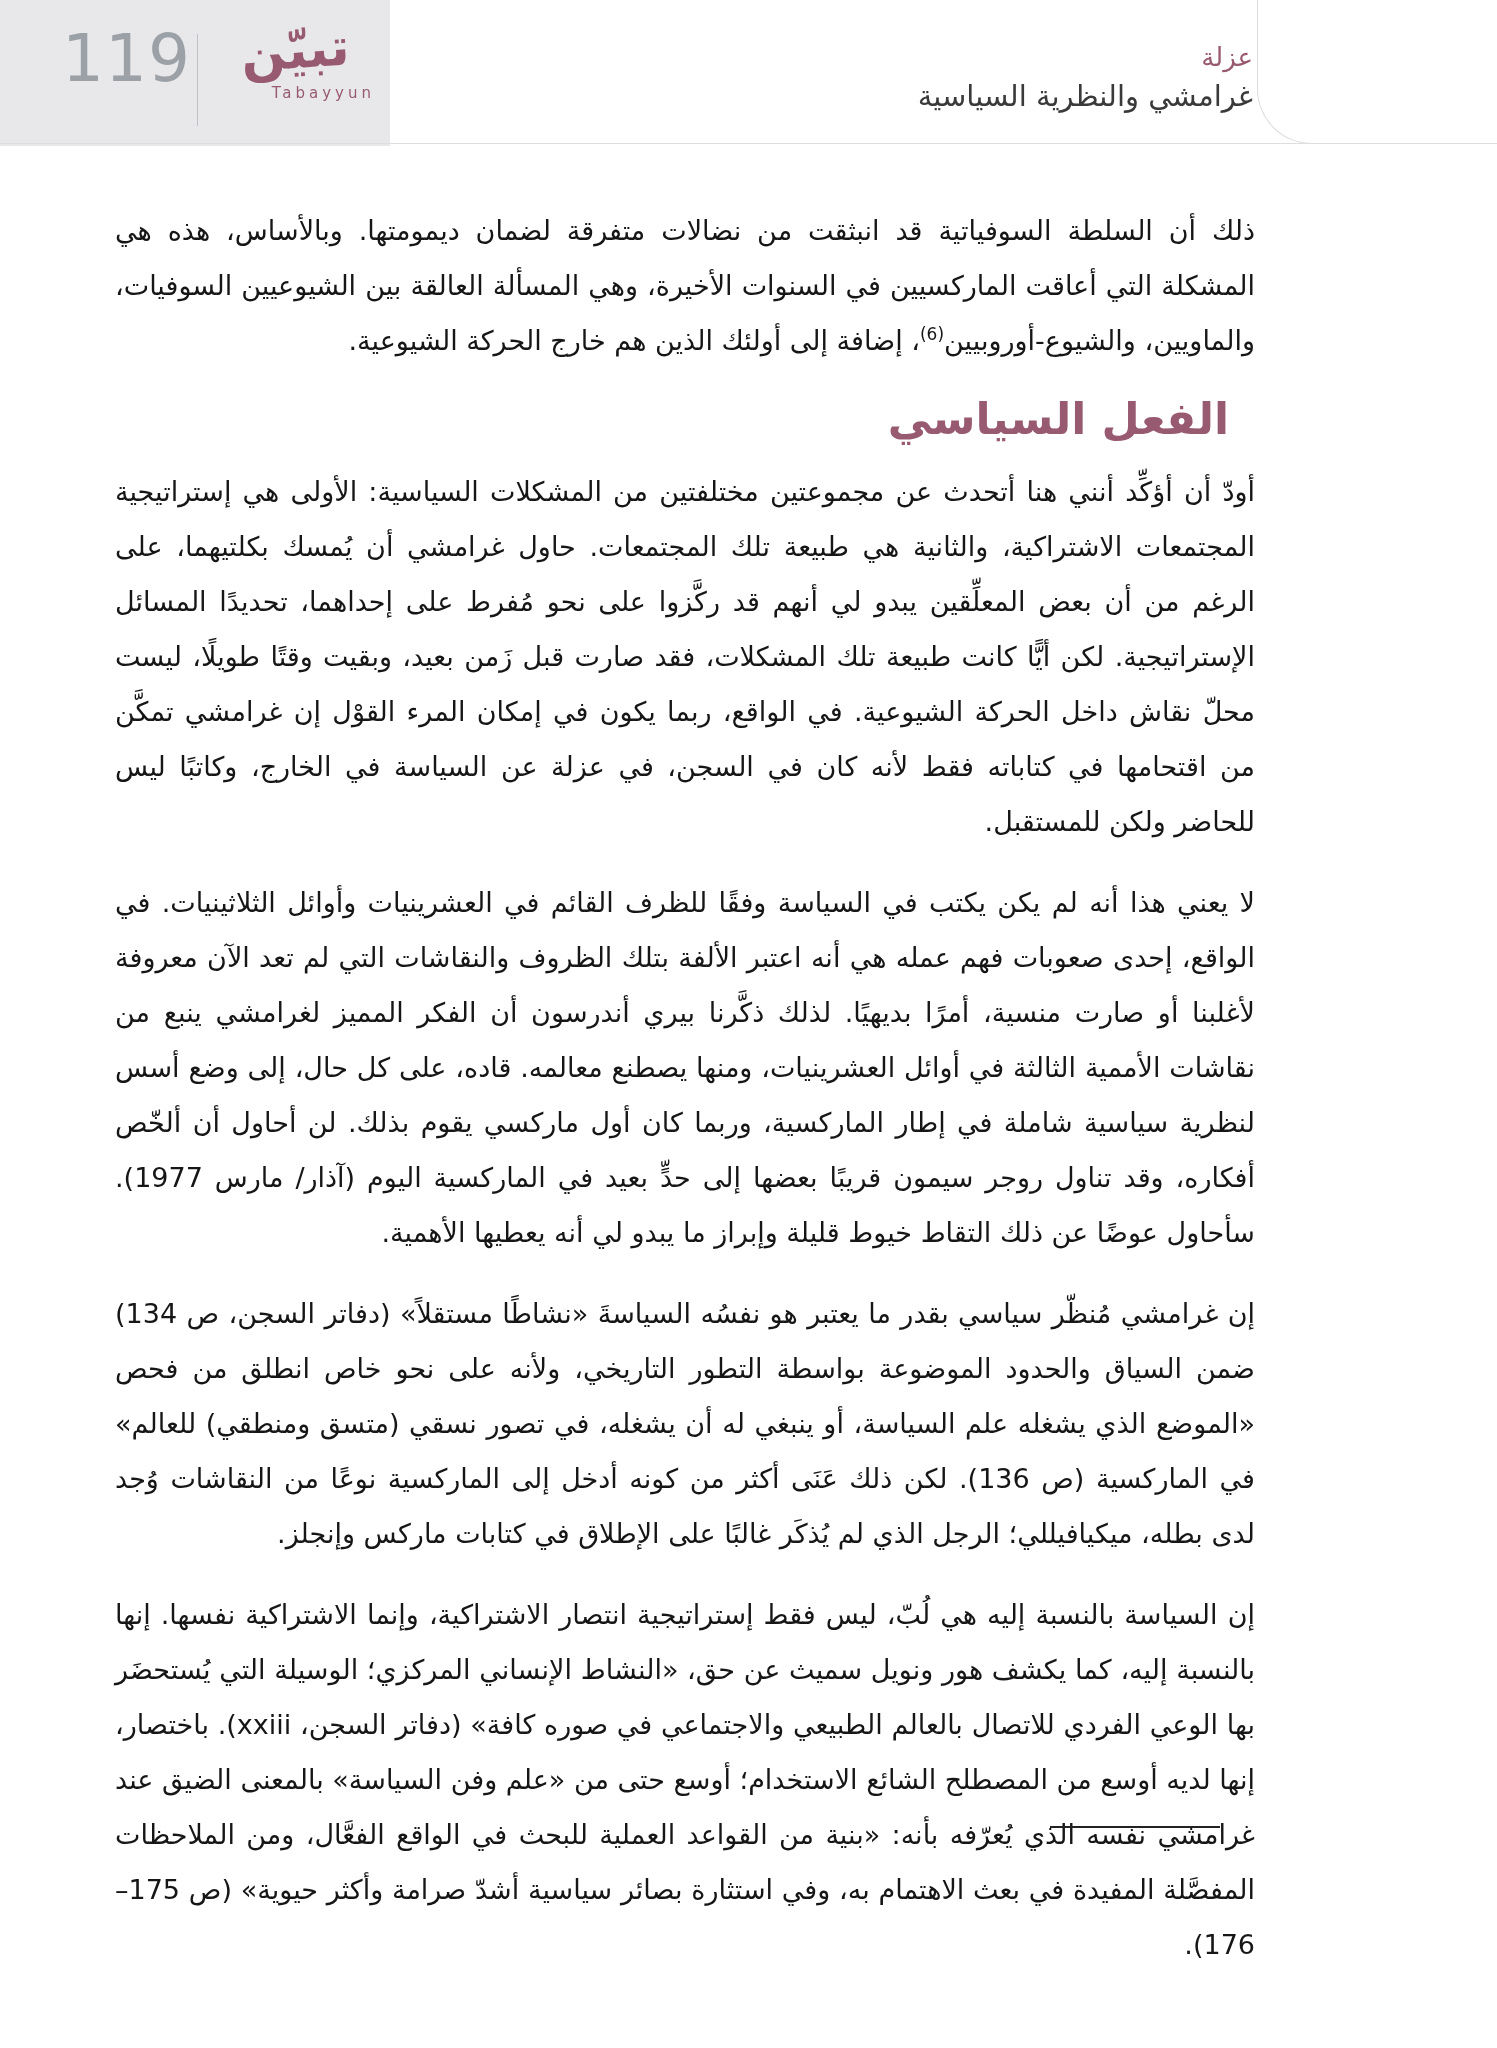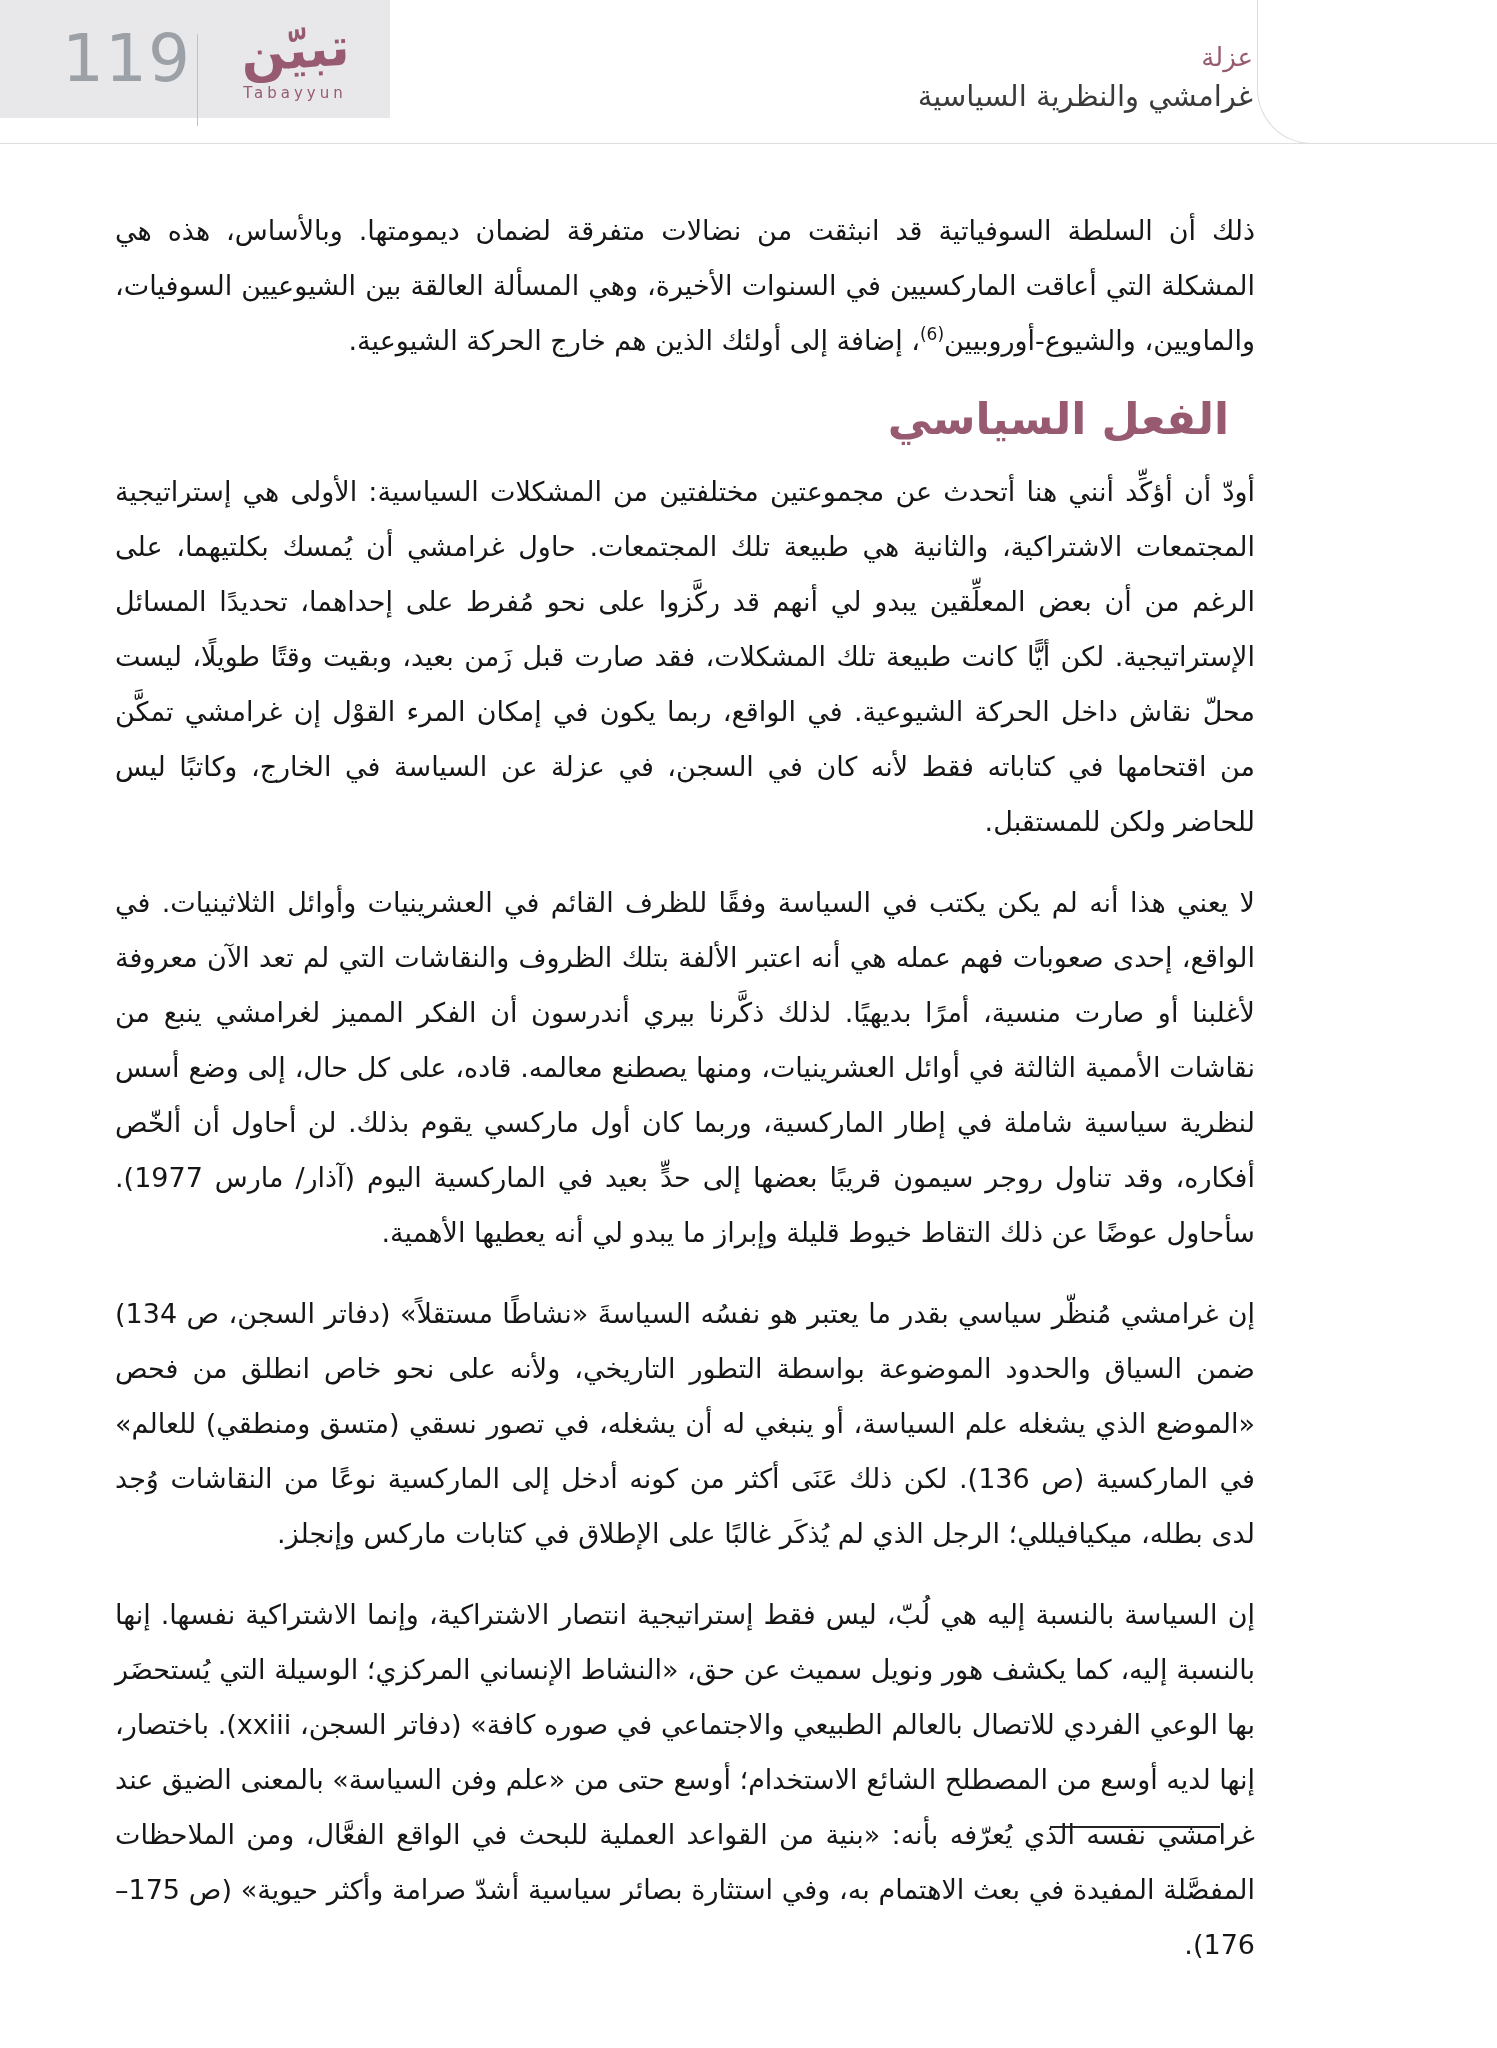--- a/index.html
+++ b/index.html
@@ -5,21 +5,21 @@
   html,body{margin:0;padding:0;}
   body{
     width:1497px;height:2048px;
     background:#ffffff;
     position:relative;
     font-family:"DejaVu Sans","Liberation Sans",sans-serif;
     overflow:hidden;
   }
   
   .hdr-gray-block{
-    position:absolute;left:0;top:0;width:390px;height:118px;
+    position:absolute;left:0;top:0;width:390px;height:146px;
     background:#e8e8ea;
   }
   .page-number{
     position:absolute;left:62px;top:26px;
     font-size:66px;line-height:1;
     color:#9ba1a7;letter-spacing:1px;
     font-family:"DejaVu Sans","Liberation Sans",sans-serif;
   }
   .hdr-divider{
     position:absolute;left:197px;top:34px;height:92px;width:1px;
@@ -29,20 +29,21 @@
     position:absolute;left:215px;top:20px;width:160px;height:105px;
     text-align:center;color:#985a70;
   }
   .logo-arabic{
     font-size:52px;line-height:60px;font-weight:bold;
     transform:rotate(-4deg);display:block;
   }
   .logo-latin{
     display:block;font-size:15px;letter-spacing:4px;margin-top:4px;
     color:#985a70;
+    text-align:right;
   }
   .hdr-rule{
     position:absolute;left:0;top:143px;width:1497px;height:1px;
     background:#dedede;
   }
   .hdr-corner-panel{
     position:absolute;left:1257px;top:-2px;width:242px;height:145px;
     border-left:1px solid #dcdcdc;border-bottom:1px solid #dcdcdc;
     border-bottom-left-radius:55px;background:transparent;
   }

